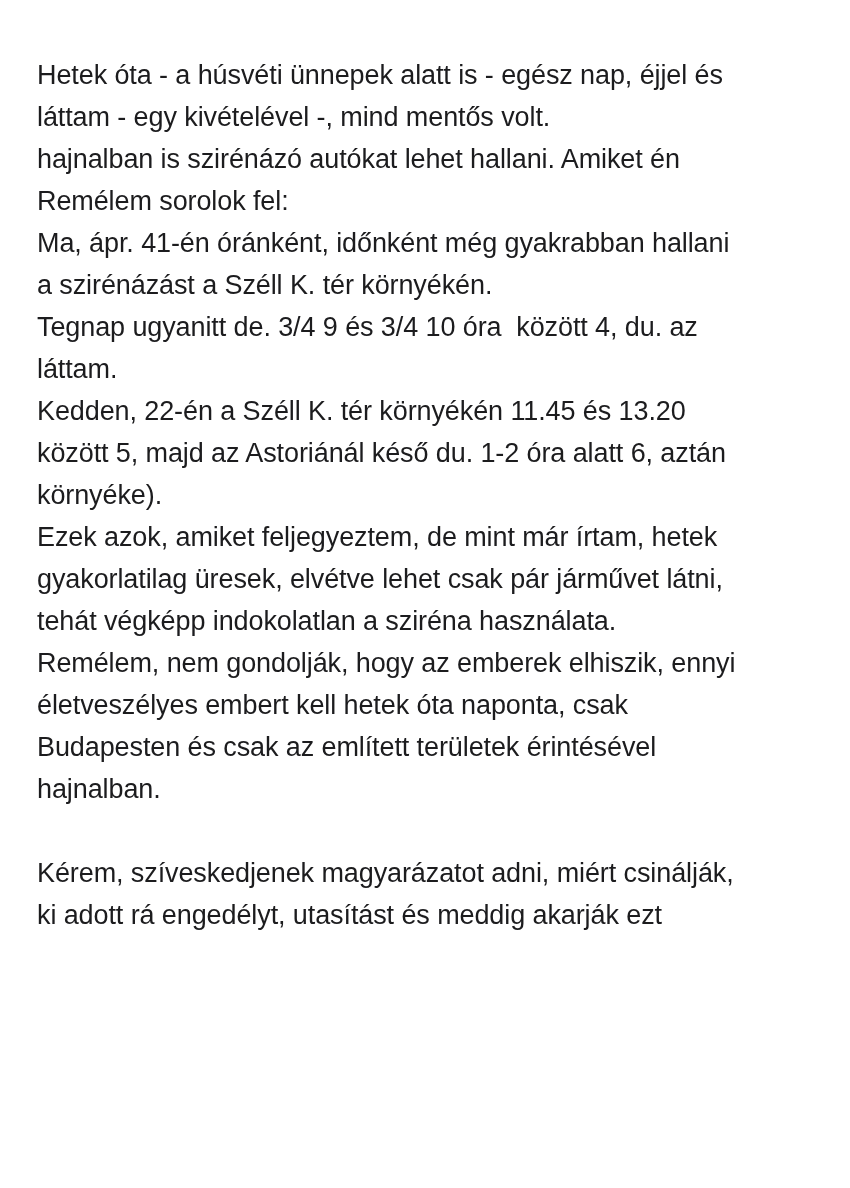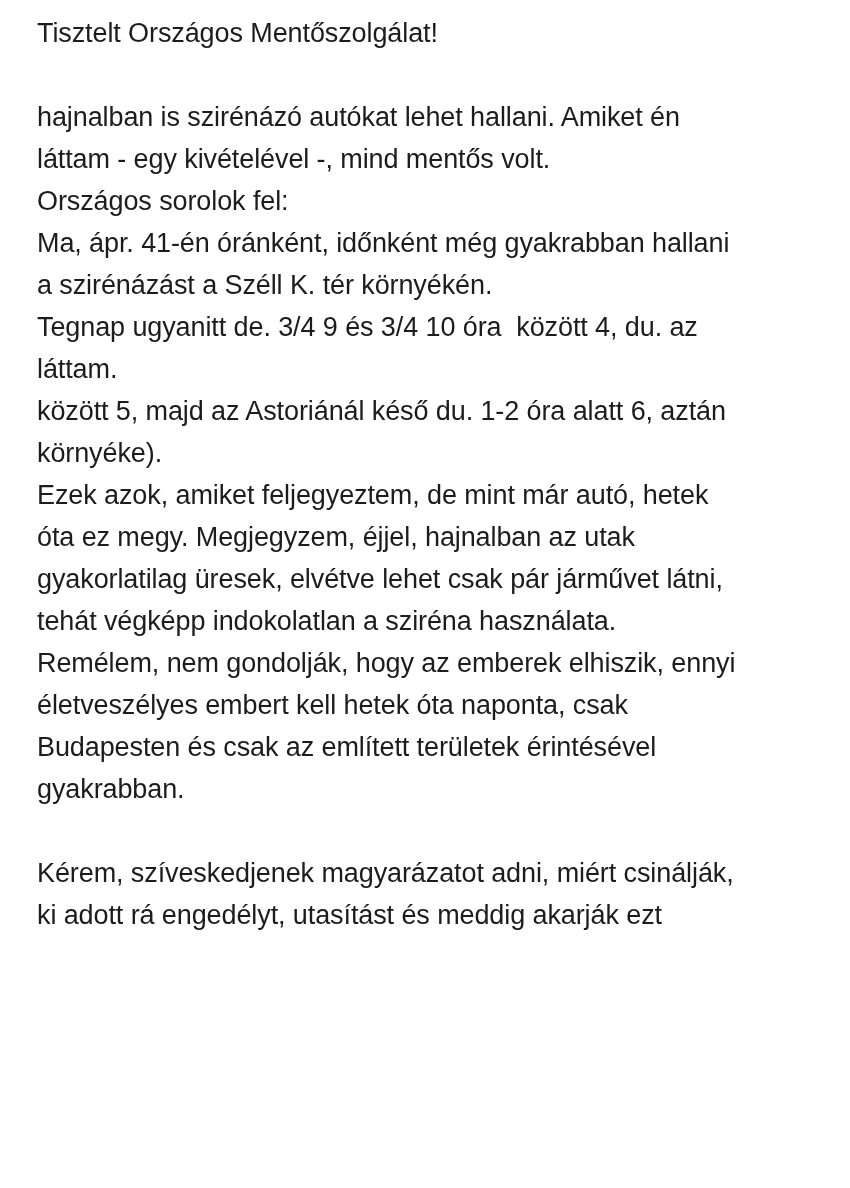--- a/index.html
+++ b/index.html
@@ -29,41 +29,41 @@
       letter-spacing: -0.1px;
     }
     .blank {
       height: 42px;
     }
   </style>
 </head>
 <body>
 
 <div class="doc">
-  <div class="line">Tisztelt Országos Mentőszolgálat!</div>
   <div class="blank"></div>
 
   <div>
+    <div class="line">Hetek óta - a húsvéti ünnepek alatt is - egész nap, éjjel és</div>
+    <div class="line">láttam - egy kivételével -, mind mentős volt.</div>
     <div class="line">hajnalban is szirénázó autókat lehet hallani. Amiket én</div>
-    <div class="line">láttam - egy kivételével -, mind mentős volt.</div>
-    <div class="line">Országos sorolok fel:</div>
+    <div class="line">Remélem sorolok fel:</div>
     <div class="line">Ma, ápr. 41-én óránként, időnként még gyakrabban hallani</div>
     <div class="line">a szirénázást a Széll K. tér környékén.</div>
     <div class="line">Tegnap ugyanitt de. 3/4 9 és 3/4 10 óra  között 4, du. az</div>
     <div class="line">láttam.</div>
+    <div class="line">Kedden, 22-én a Széll K. tér környékén 11.45 és 13.20</div>
     <div class="line">között 5, majd az Astoriánál késő du. 1-2 óra alatt 6, aztán</div>
     <div class="line">környéke).</div>
-    <div class="line">Ezek azok, amiket feljegyeztem, de mint már autó, hetek</div>
-    <div class="line">óta ez megy. Megjegyzem, éjjel, hajnalban az utak</div>
+    <div class="line">Ezek azok, amiket feljegyeztem, de mint már írtam, hetek</div>
     <div class="line">gyakorlatilag üresek, elvétve lehet csak pár járművet látni,</div>
     <div class="line">tehát végképp indokolatlan a sziréna használata.</div>
     <div class="line">Remélem, nem gondolják, hogy az emberek elhiszik, ennyi</div>
     <div class="line">életveszélyes embert kell hetek óta naponta, csak</div>
     <div class="line">Budapesten és csak az említett területek érintésével</div>
-    <div class="line">gyakrabban.</div>
+    <div class="line">hajnalban.</div>
   </div>
 
   <div class="blank"></div>
 
   <div>
     <div class="line">Kérem, szíveskedjenek magyarázatot adni, miért csinálják,</div>
     <div class="line">ki adott rá engedélyt, utasítást és meddig akarják ezt</div>
   </div>
 </div>
 

